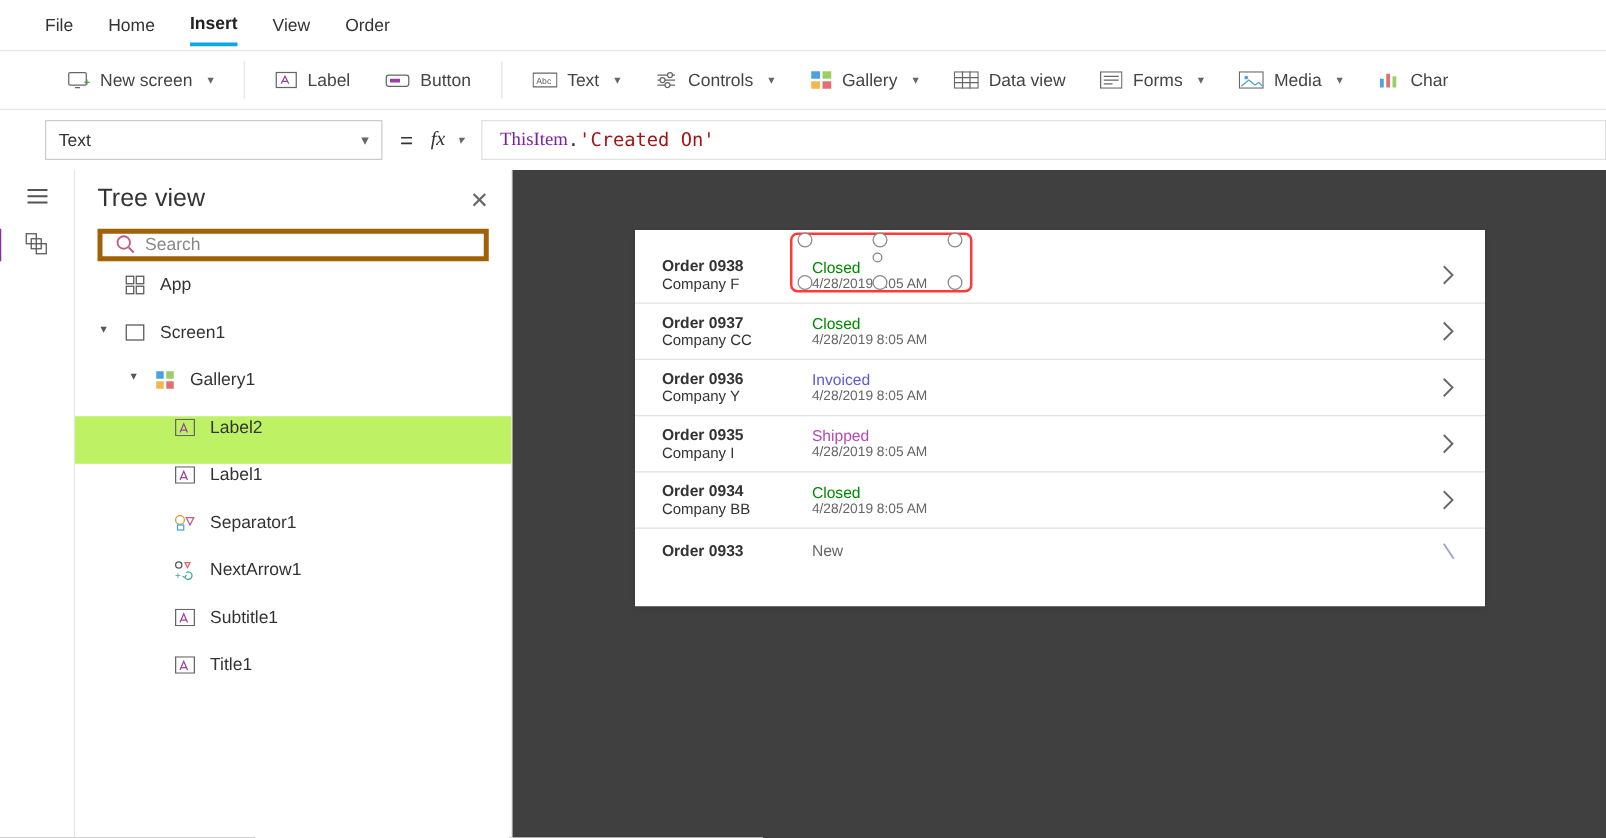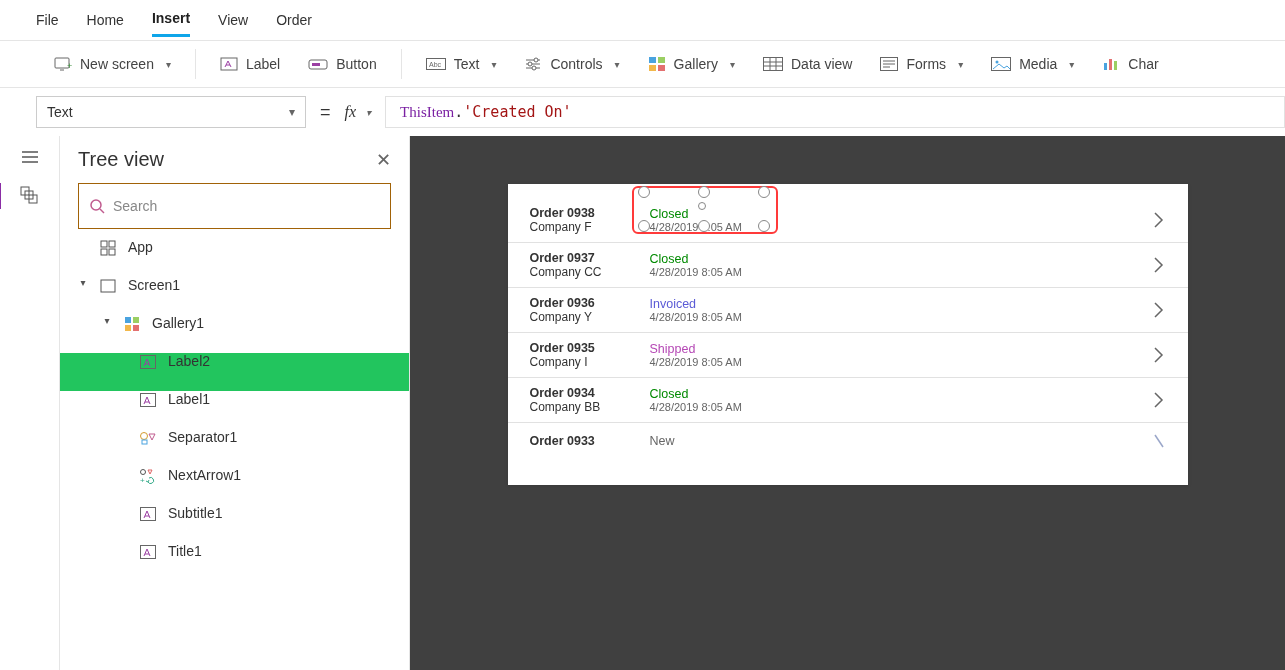--- a/index.html
+++ b/index.html
@@ -29,24 +29,24 @@
   .main { display: flex; height: calc(670px - 40px - 48px - 48px); }
   .rail { width: 60px; border-right: 1px solid #e5e5e5; display: flex; flex-direction: column; align-items: center; padding-top: 12px; gap: 20px; }
   .rail svg { cursor: pointer; }
   .rail .active { position: relative; }
   .rail .active::before { content: ""; position: absolute; left: -21px; top: -2px; width: 3px; height: 26px; background: #8a2da5; }
   .panel { width: 350px; border-right: 1px solid #e5e5e5; padding: 12px 0 0 0; display: flex; flex-direction: column; }
   .panel-header { display: flex; align-items: center; justify-content: space-between; padding: 0 18px 12px 18px; }
   .panel-header h2 { font-size: 20px; font-weight: 400; }
   .panel-header .close { font-size: 18px; color: #666; cursor: pointer; }
   .search-wrap { padding: 0 18px 10px 18px; }
-  .search { height: 46px; border: 1px solid #a16207; display: flex; align-items: center; padding: 0 10px; gap: 8px; color: #888; }
+  .search { height: 26px; border: 4px solid #a16207; display: flex; padding: 0 10px; gap: 8px; color: #888; }
   .tree { font-size: 14px; color: #333; }
   .tree-row { display: flex; align-items: flex-start; height: 38px; gap: 10px; padding-left: 18px; cursor: pointer; }
-  .tree-row.selected { background: #22c55e; }
+  .tree-row.selected { background: #bef264; }
   .tree-row .ic { width: 20px; text-align: center; flex: 0 0 20px; }
   .caret { width: 10px; display: inline-block; text-align: center; color: #555; font-size: 10px; }
   .canvas-area { flex: 1; background: #404040; display: flex; justify-content: center; align-items: flex-start; padding-top: 48px; }
   .app-card { width: 680px; background: #fff; box-shadow: 0 1px 4px rgba(0,0,0,0.12); padding: 14px 0 26px 0; }
   .gallery-row { display: flex; align-items: center; padding: 8px 22px; border-bottom: 1px solid #e1e1e1; }
   .gallery-row:last-child { border-bottom: none; }
   .col1 { width: 120px; }
   .col1 .title { font-weight: 600; font-size: 12.5px; }
   .col1 .sub { font-size: 12px; color: #333; }
   .col2 { width: 140px; font-size: 12px; }

